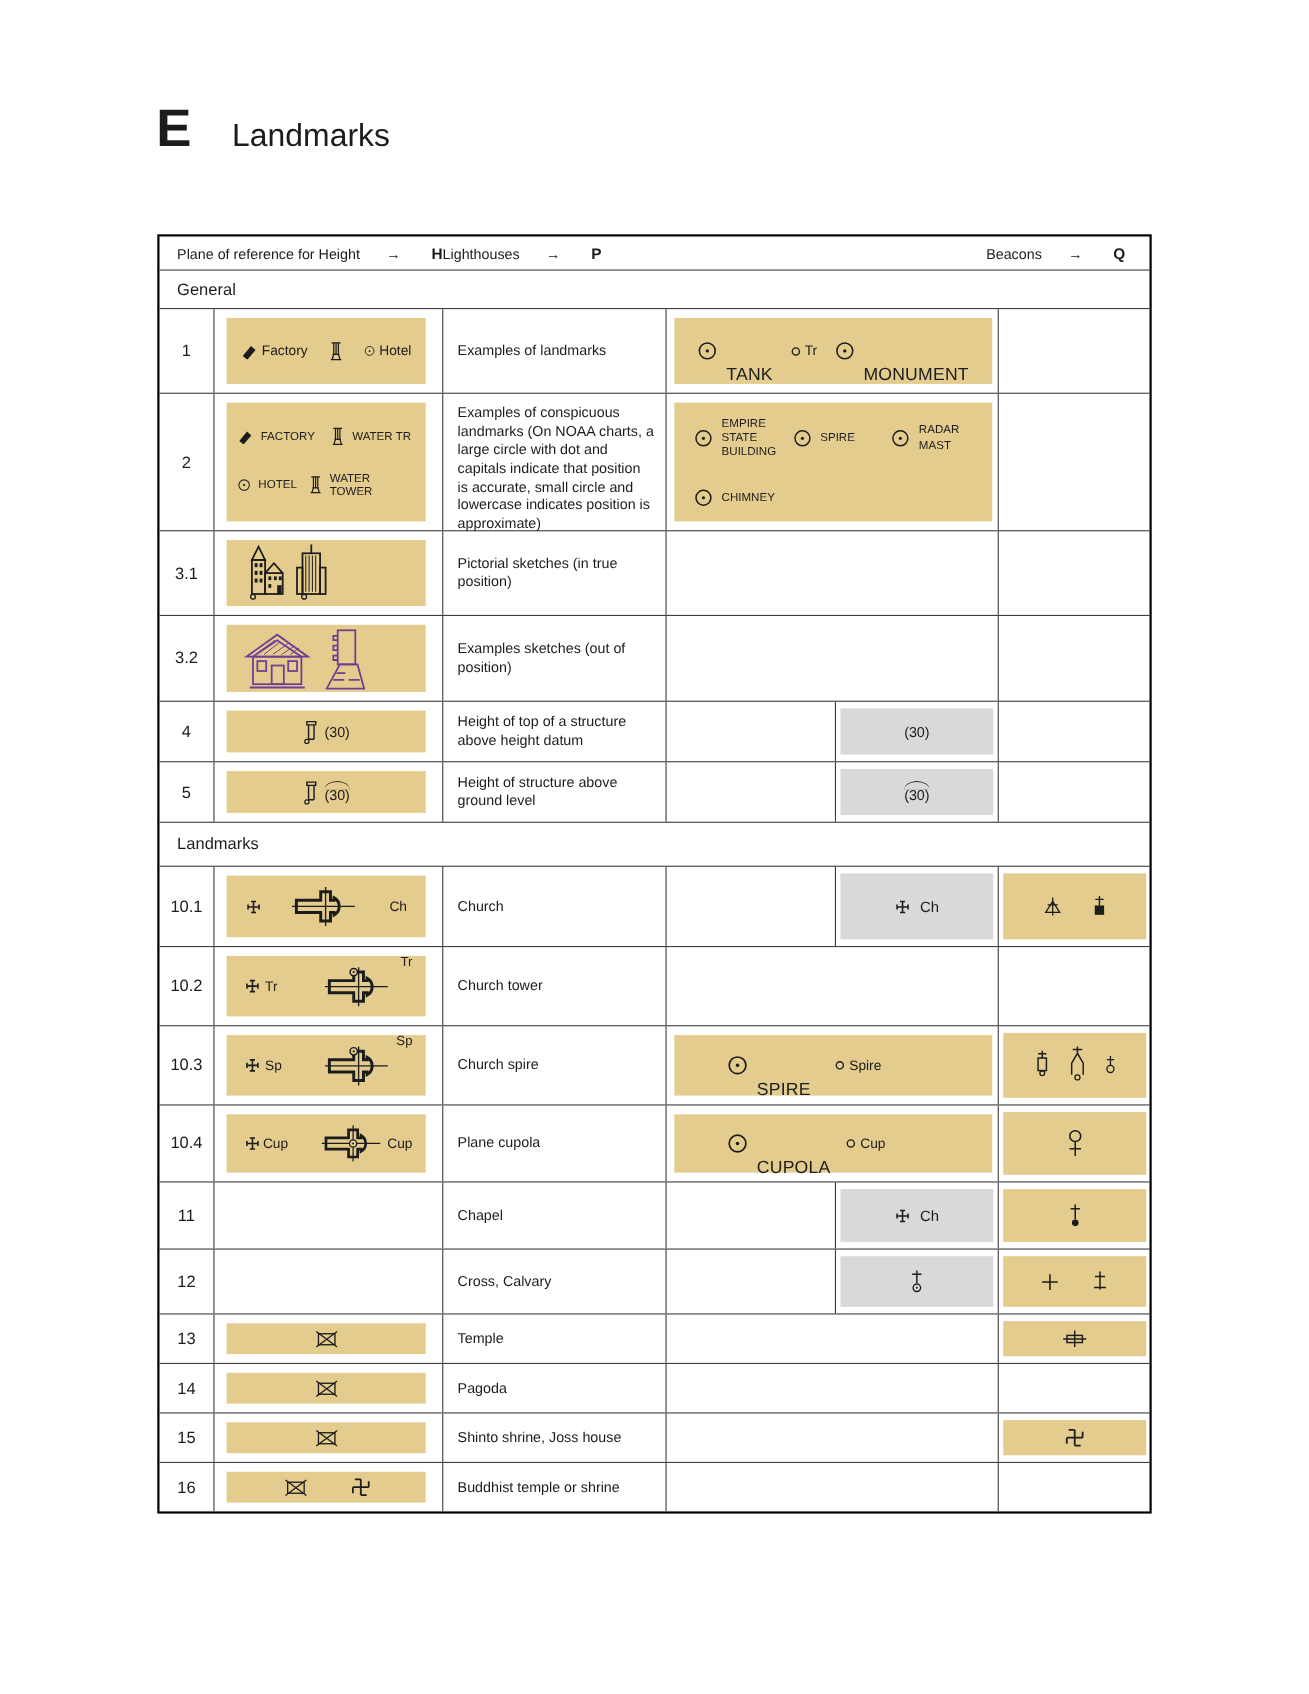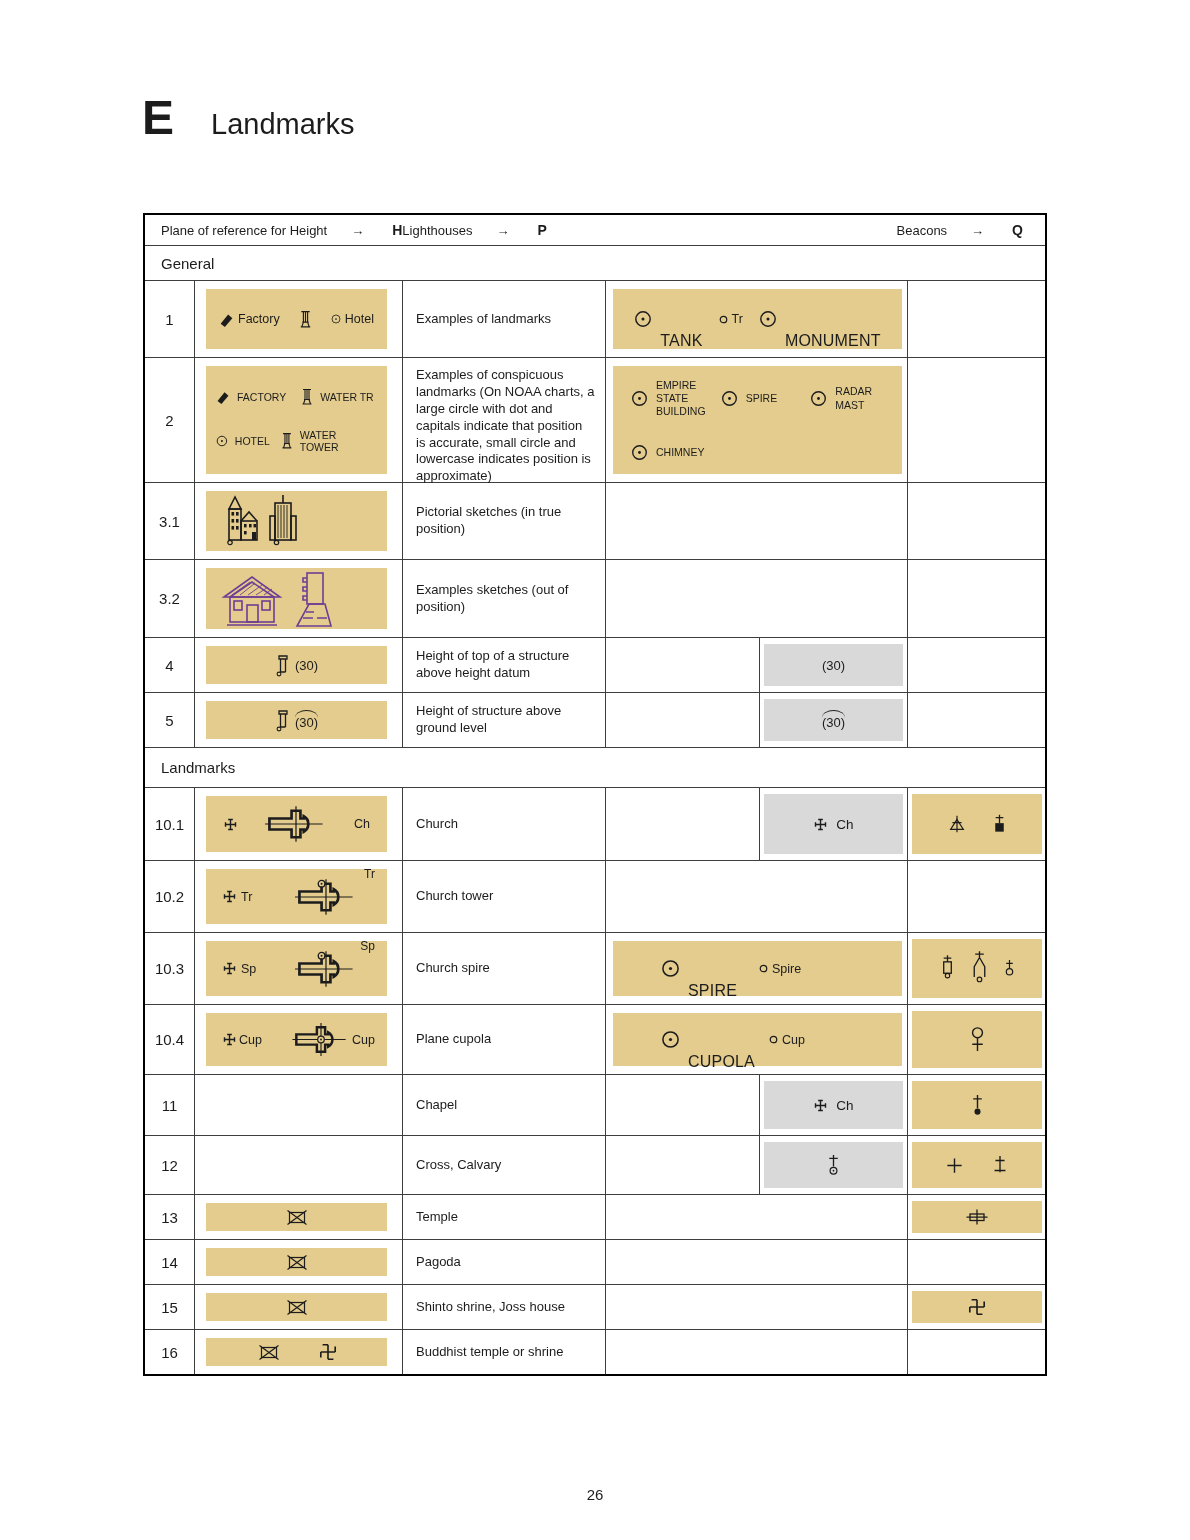--- a/index.html
+++ b/index.html
@@ -675,14 +675,13 @@
             </svg>
         </div>
       </div>
       <div class="cell cd">Buddhist temple or shrine</div>
       <div class="cell cab"></div>
       <div class="cell ce"></div>
     </div>
 
   </div>
 
-  <div class="pg">26</div>
 </div>
 
 </body></html>

